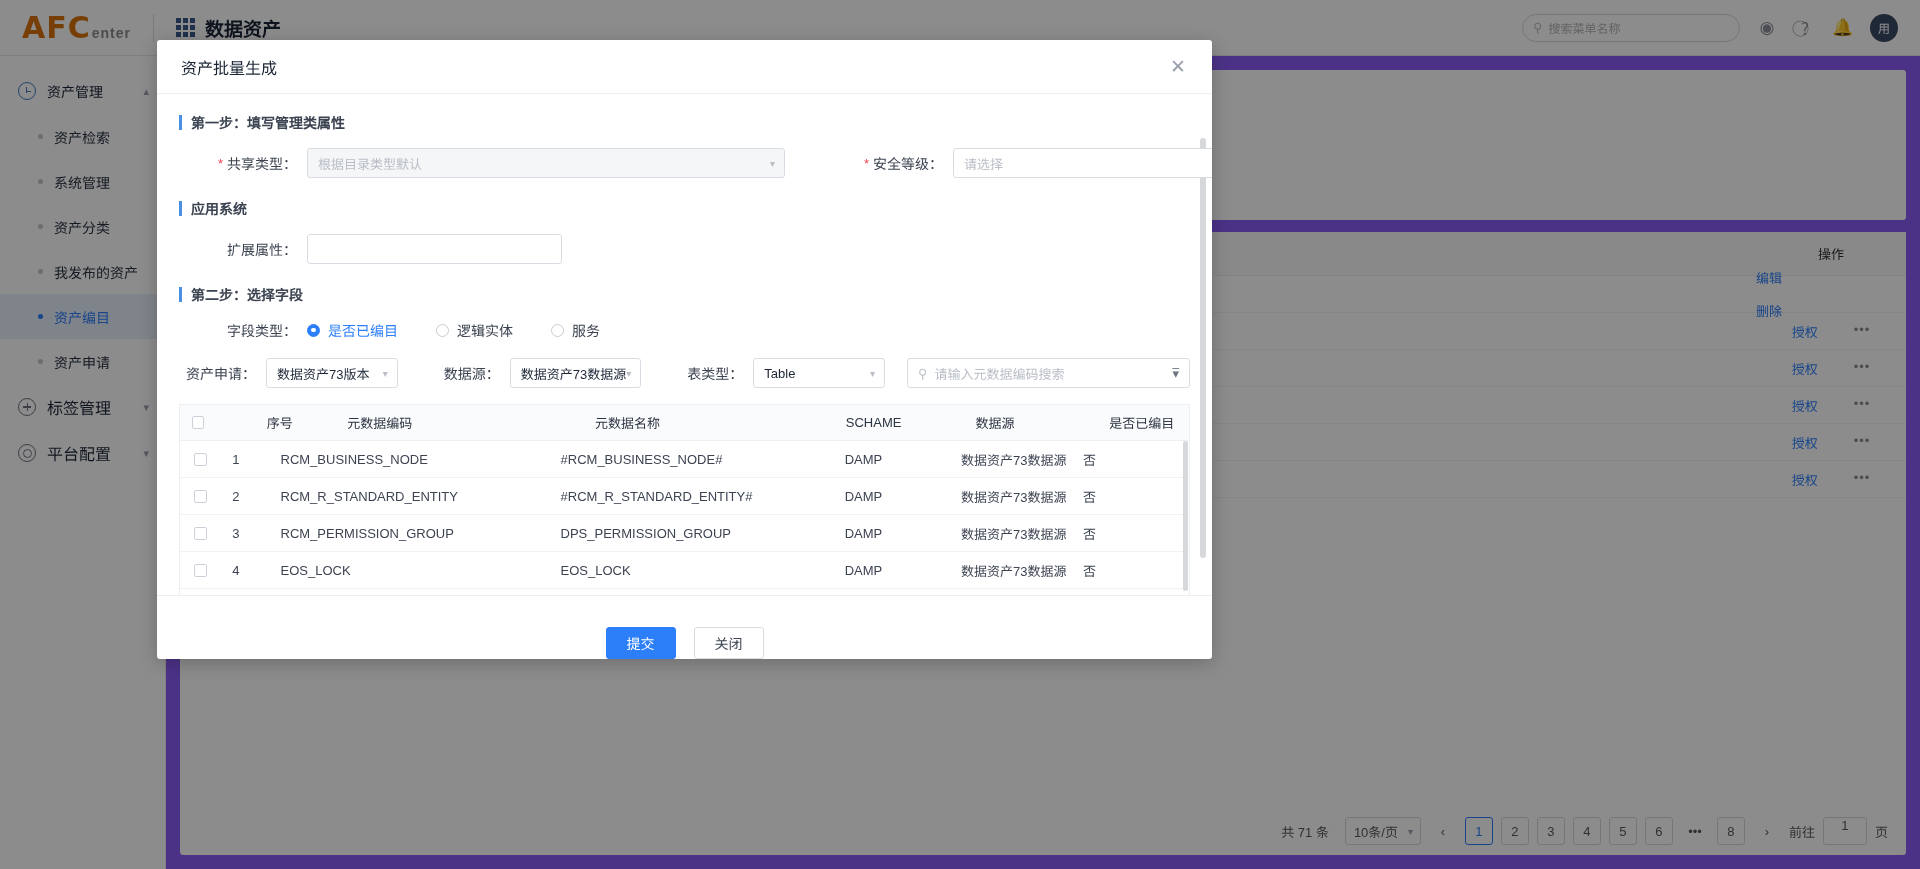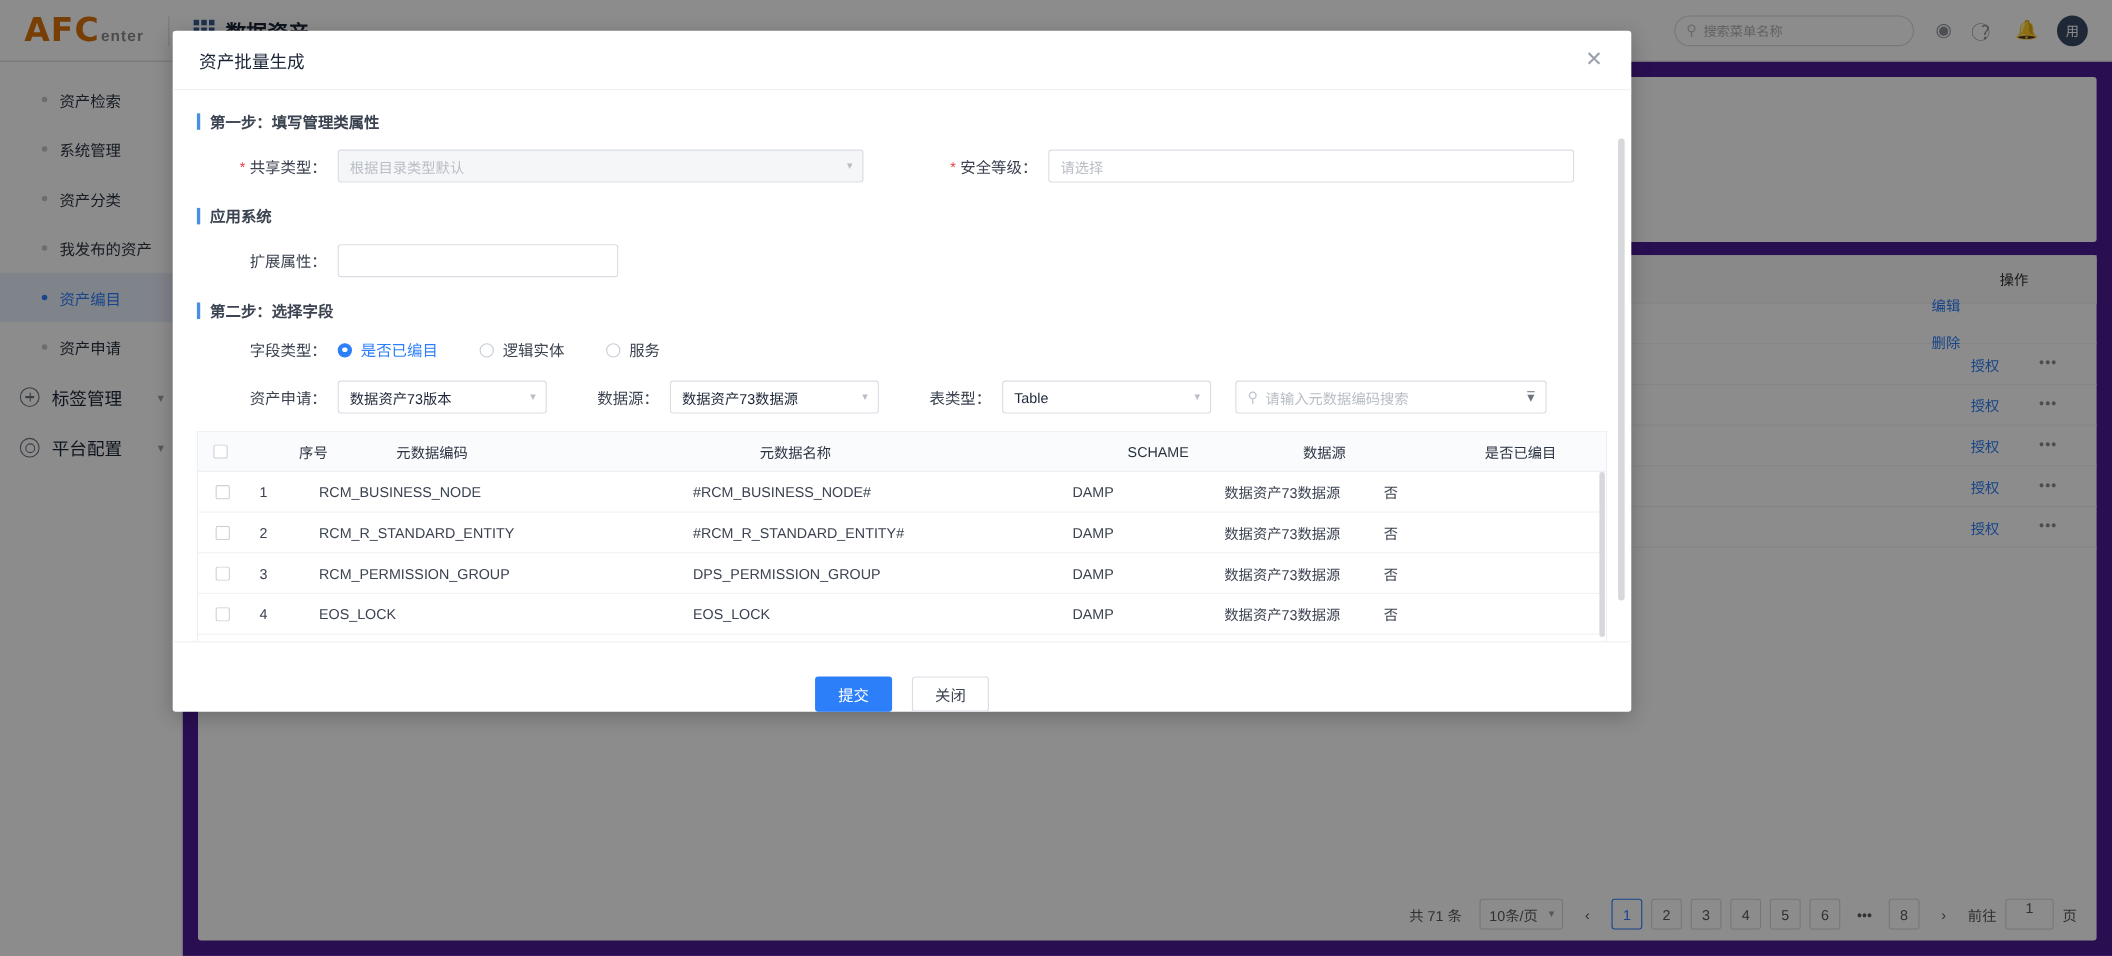--- a/index.html
+++ b/index.html
@@ -5,21 +5,21 @@
 <style>
   * { box-sizing: border-box; margin: 0; padding: 0; }
   html, body {
     width: 1920px; height: 869px;
     font-family: "Liberation Sans", "DejaVu Sans", sans-serif;
     overflow: hidden;
     background: #f0f2f5;
   }
 
   
-  #app { position: absolute; inset: 0; background: #4c1d95; padding-left: 36px; }
+  #app { position: absolute; inset: 0; background: #8b5cf6; padding-left: 36px; }
 
   .topbar {
     position: absolute; top: 0; left: 0; right: 0; height: 56px;
     background: #ffffff; display: flex; align-items: center;
     border-bottom: 1px solid #e8e8e8; z-index: 2;
   }
   .logo { margin-left: 22px; display: flex; align-items: baseline; }
   .logo .afc {
     font-size: 30px; font-weight: bold; color: #d9740c; letter-spacing: 1px;
     font-family: "DejaVu Sans", sans-serif;
@@ -111,21 +111,21 @@
   }
   .pg-btn.active { border-color:#2d7ff9; color:#2d7ff9; }
   .pg-btn.ghost { border:none; }
   .pg-input { width:44px; height:28px; border:1px solid #d9d9d9; border-radius:3px; text-align:center; }
 
   
   .overlay { position: absolute; inset: 0; background: rgba(0,0,0,0.45); z-index: 10; }
 
   
   .modal {
-    position: absolute; left: 157px; top: 28px; width: 1326px; height: 619px;
+    position: absolute; left: 157px; top: 40px; width: 1055px; height: 619px;
     background: #fff; border-radius: 3px; z-index: 20;
     box-shadow: 0 4px 18px rgba(0,0,0,0.22); display: flex; flex-direction: column;
   }
   .modal-head {
     height: 54px; display: flex; align-items: center; padding: 0 24px;
     border-bottom: 1px solid #eceff3; position: relative; flex: none;
   }
   .modal-title { font-size: 16px; color: #1b2536; }
   .modal-close {
     position: absolute; right: 22px; top: 14px; width: 24px; height: 24px;
@@ -240,20 +240,25 @@
       </div>
       <div class="tb-icon">◉</div>
       <div class="tb-icon">?⃝</div>
       <div class="tb-icon">🔔</div>
       <div class="avatar">用</div>
     </div>
   </div>
 
   <div class="sidebar">
     <div class="nav-group">
+      <div class="nav-top">
+        <span class="ico clock"></span>
+        <span>资产管理</span>
+        <span class="chev">▴</span>
+      </div>
       <div class="nav-sub">
         <span class="dot"></span>
         <span>资产检索</span>
       </div>
       <div class="nav-sub">
         <span class="dot"></span>
         <span>系统管理</span>
       </div>
       <div class="nav-sub">
         <span class="dot"></span>

